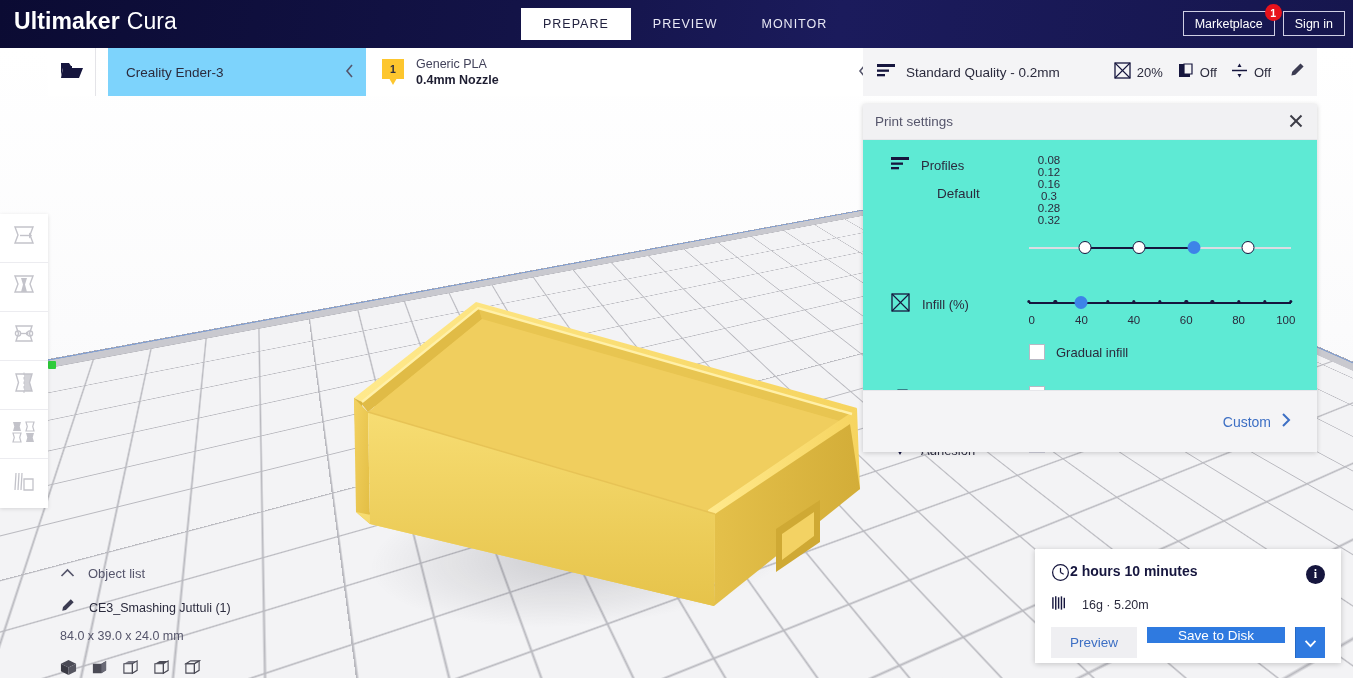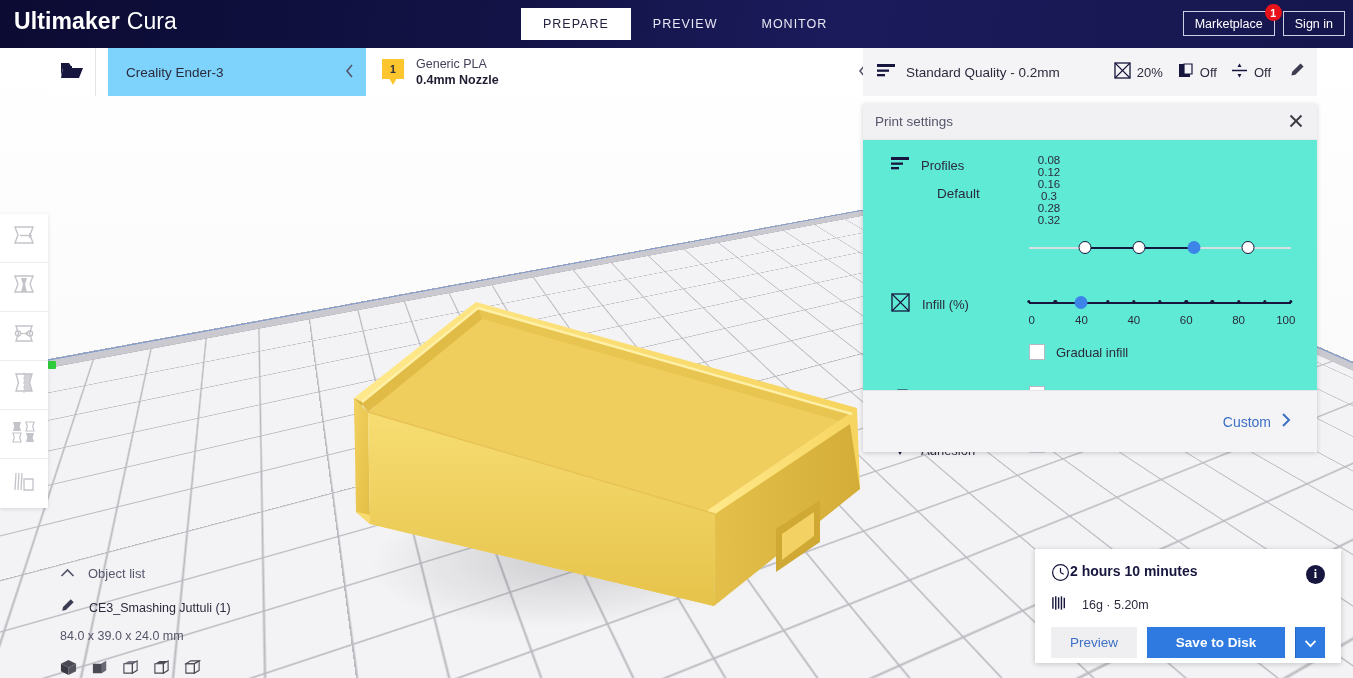--- a/index.html
+++ b/index.html
@@ -225,22 +225,22 @@
   .ic-time { display: flex; }
   .ic-time .tt { font-size: 14px; color: #16163e; font-weight: bold; }
   .ic-row2 { display: flex; align-items: center; gap: 12px; margin-top: 9px; }
   .ic-row2 .mt { font-size: 12.5px; color: #2b2b3d; }
   .ic-btns { display: flex; align-items: stretch; gap: 10px; margin-top: 12px; }
   .btn-preview {
     background: #efeff2; color: #3d6fc4; font-size: 13.5px; height: 31px;
     padding: 0 19px; display: flex; align-items: center; justify-content: center; cursor: pointer;
   }
   .btn-save {
-    background: #2f7ae0; color: #ffffff; font-size: 13.5px; height: 31px;
-    flex: 1; display: flex; align-items: center; justify-content: center; cursor: pointer; font-weight: bold;
+    background: #2f7ae0; color: #ffffff; font-size: 13.5px; height: 16px;
+    flex: 1; display: flex; align-items: center; justify-content: center; cursor: pointer;
   }
   .btn-save-more {
     background: #2f7ae0; color: #ffffff; width: 30px; height: 31px;
     display: flex; align-items: center; justify-content: center; cursor: pointer;
     border-left: 1px solid #2569c4;
   }
   .info-dot {
     width: 19px; height: 19px; border-radius: 50%; background: #16163e; color: #fff;
     font-size: 12px; font-weight: bold; display: flex; align-items: center; justify-content: center;
     font-family: "Liberation Serif", serif; cursor: pointer;

